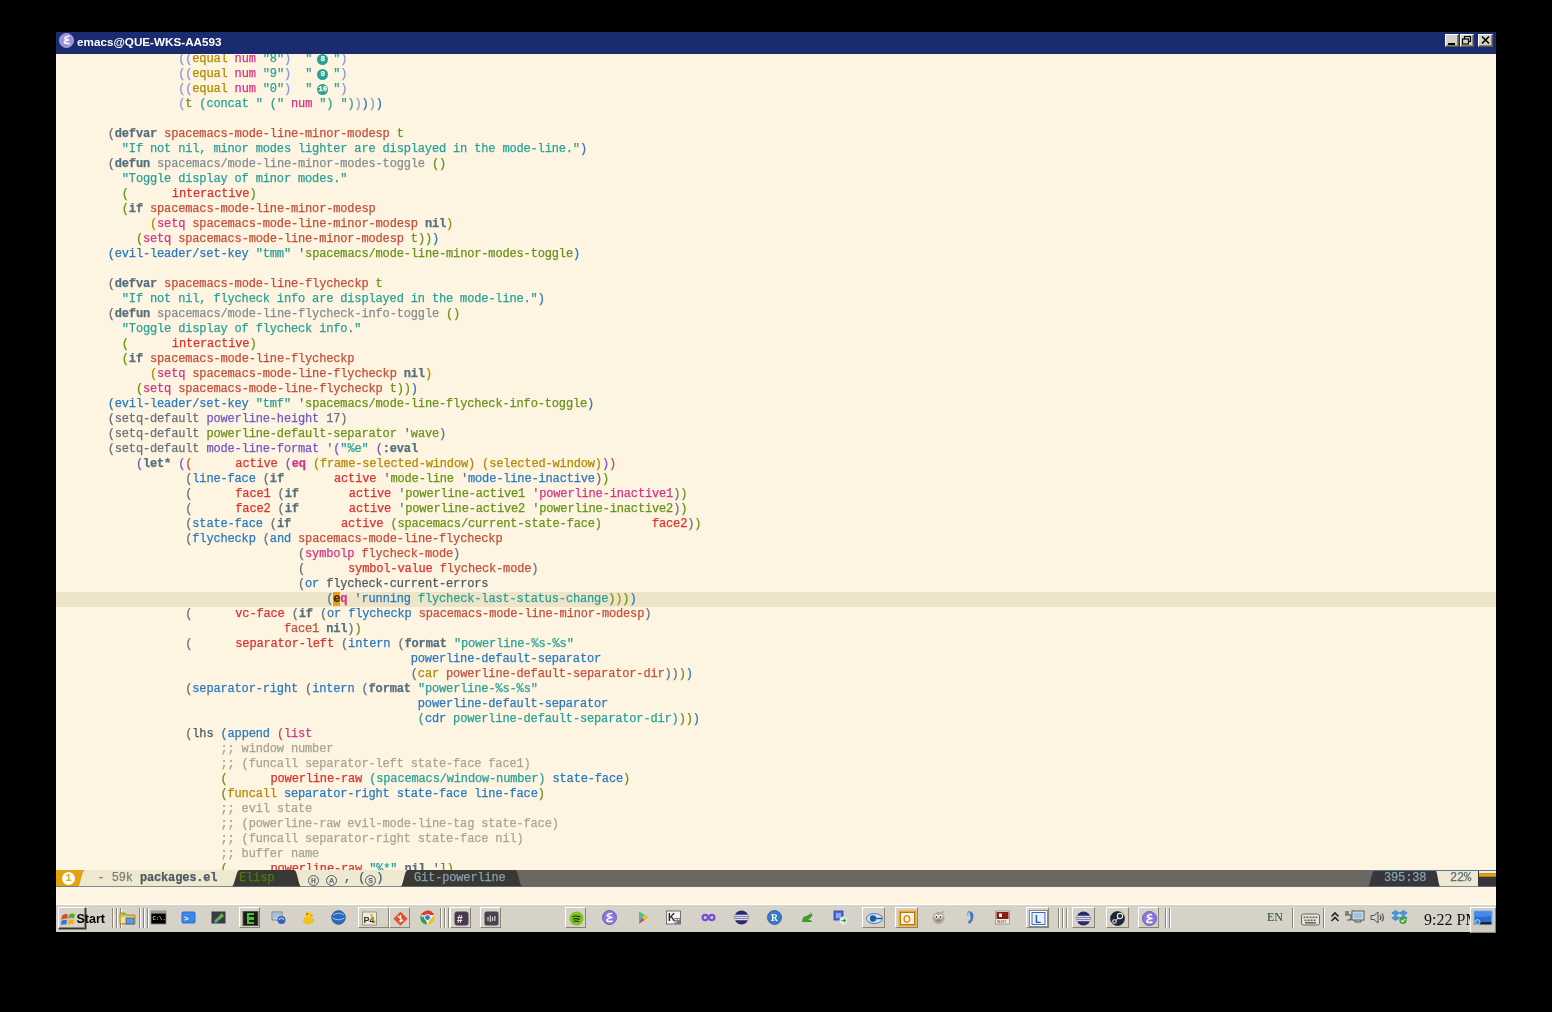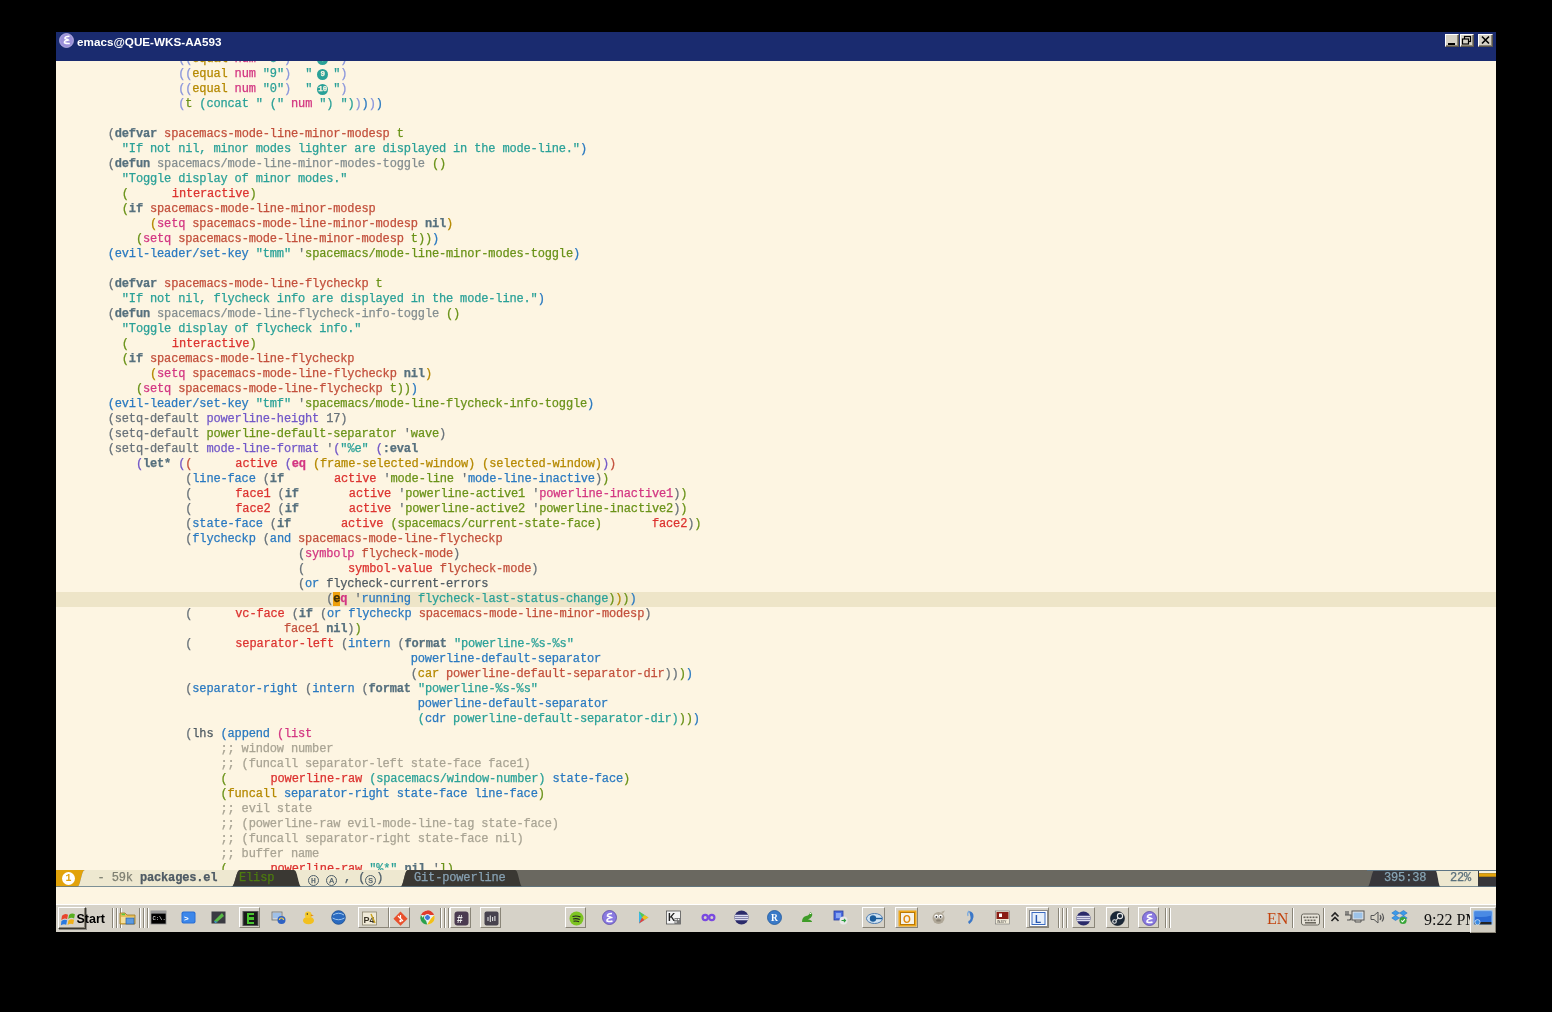--- a/index.html
+++ b/index.html
@@ -1,17 +1,17 @@
 <!DOCTYPE html>
 <html><head><meta charset="utf-8">
 <style>
 * { margin:0; padding:0; box-sizing:border-box; }
 html,body { width:1552px; height:1012px; background:#000; overflow:hidden; }
 #desktop { position:absolute; left:56px; top:32px; width:1440px; height:900px; background:#fdf5e2; }
-#titlebar { position:absolute; left:0; top:0; width:1440px; height:29px; background:#1a2b6f; }
+#titlebar { position:absolute; left:0; top:0; width:1440px; height:22px; background:#1a2b6f; }
 #title-ico { position:absolute; left:3px; top:1px; width:15px; height:15px; }
 #title-txt { position:absolute; left:21px; top:2.5px; font:bold 11.7px "Liberation Sans",sans-serif; color:#fff; }
 .wbtn { position:absolute; top:2px; width:14px; height:13px; background:#d6d2c6; border:1px solid; border-color:#fff #5a564c #5a564c #fff; box-shadow:inset -1px -1px 0 #8a8578; font:bold 9px "Liberation Sans",sans-serif; color:#000; text-align:center; line-height:11px; }
 #buffer { position:absolute; left:0; top:18px; width:1440px; height:820px; background:#fdf5e2; overflow:hidden; }
 #hl { position:absolute; left:0; top:542px; width:1440px; height:15px; background:#eee5c8; }
 pre { position:absolute; left:9.4px; top:2px; font-family:"Liberation Mono",monospace; font-size:12px; letter-spacing:-0.153px; line-height:15px; color:#5a5f55; -webkit-text-stroke:0.25px currentColor; }
 pre i { font-style:normal; }
 .B{color:#2979c0;}
 .T{color:#2aa198;}
 .G{color:#699217;}
@@ -339,21 +339,21 @@
         </svg></div>
       <div class="qi raised" style="left:1082px;width:21px;"><svg width="17" height="17" viewBox="0 0 17 17">
           <circle cx="8.5" cy="8.5" r="7" fill="#8a7ae0"></circle>
           <circle cx="8.5" cy="8.5" r="7" fill="none" stroke="#5a4aa8" stroke-width="0.8"></circle>
           <path d="M11,4.5 Q6,4.5 6.5,7 Q10,8 10.5,8.5 Q5.5,9.5 6,12 Q9,13 11.5,12" stroke="#fff" stroke-width="1.6" fill="none"></path>
         </svg></div>
       <div class="grv" style="left:1109px;"></div>
       <div class="grv" style="left:1113px;"></div>
 
 <div class="trayline" style="left:1236px;"></div>
-<div class="tritem" style="left:1211px;top:6px;font-size:16px;color:#c2410c;">EN</div>
+<div class="tritem" style="left:1211px;top:6px;font-size:12px;color:#14532d;">EN</div>
 <div class="tritem" style="left:1245px;top:8px;"><svg width="19" height="13" viewBox="0 0 19 13">
           <rect x="0.5" y="1" width="18" height="11" rx="2" fill="#e8e4da" stroke="#6a675e" stroke-width="1"></rect>
           <g fill="#6a675e">
             <rect x="2.5" y="3.5" width="2" height="1.6"></rect>
             <rect x="5.5" y="3.5" width="2" height="1.6"></rect>
             <rect x="8.5" y="3.5" width="2" height="1.6"></rect>
             <rect x="11.5" y="3.5" width="2" height="1.6"></rect>
             <rect x="14.5" y="3.5" width="2" height="1.6"></rect>
             <rect x="3.5" y="6.5" width="2" height="1.6"></rect>
             <rect x="6.5" y="6.5" width="2" height="1.6"></rect>

